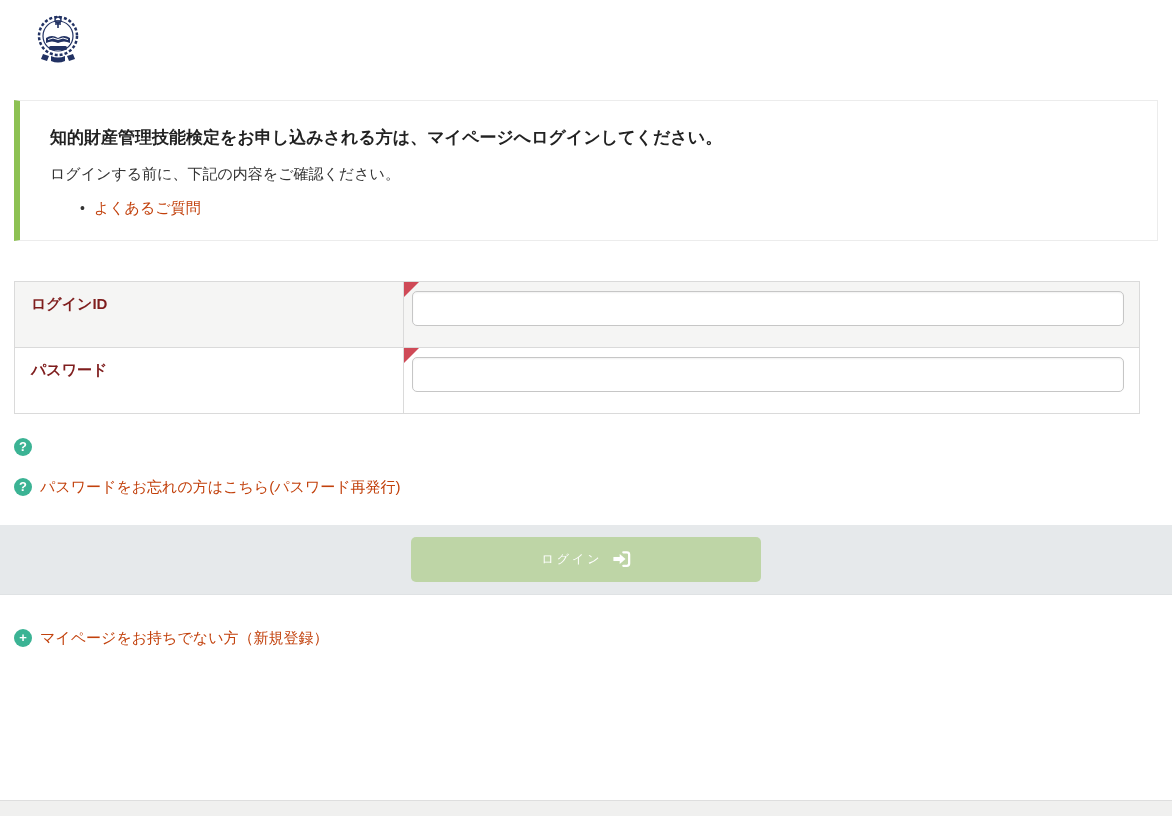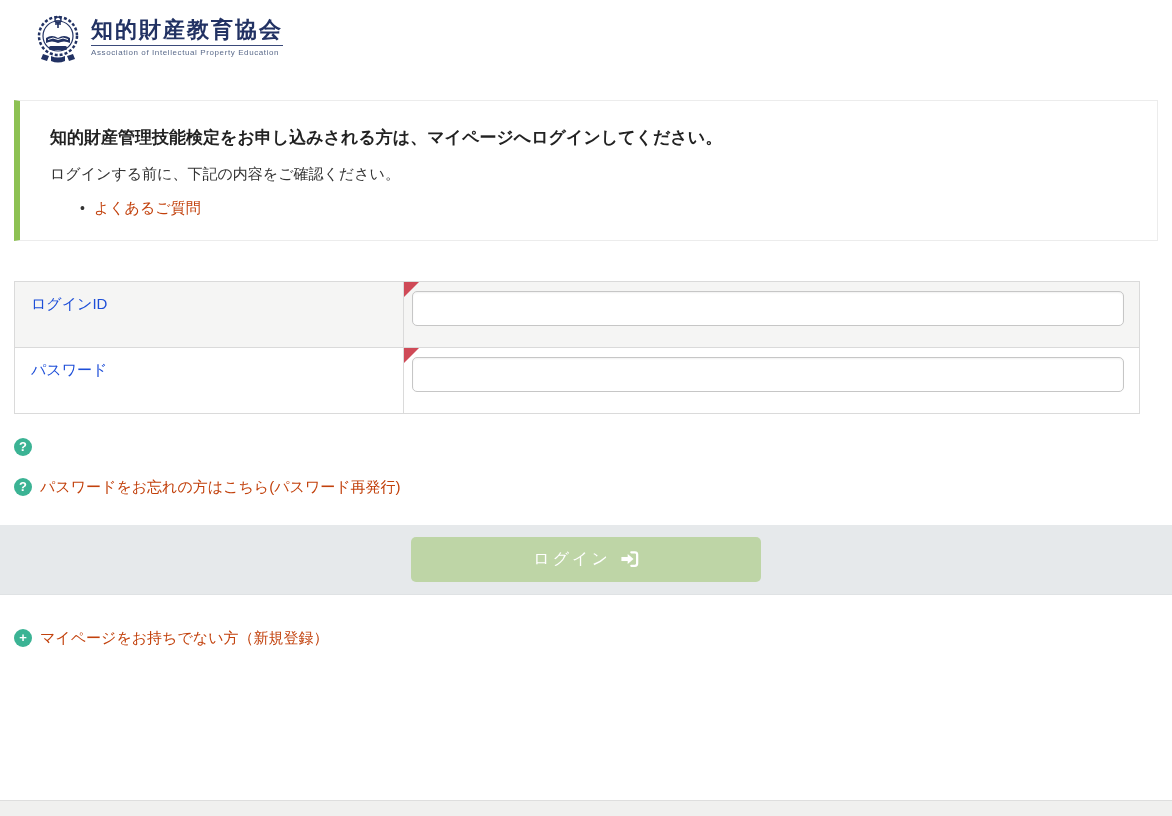--- a/index.html
+++ b/index.html
@@ -53,21 +53,21 @@
   
   .login-table {
     margin: 40px 32px 0 14px; width: calc(100% - 46px);
     border-collapse: collapse; border: 1px solid #dadada;
   }
   .login-table td { vertical-align: top; }
   .row-odd td { background: #f5f5f4; }
   .row-even td { background: #ffffff; }
   .cell-label {
     width: 389px; border-right: 1px solid #dadada; border-bottom: 1px solid #dadada;
-    padding: 13px 16px; font-size: 15px; font-weight: normal; color: #1d4ed8; height: 66px;
+    padding: 13px 16px; font-size: 15px; font-weight: bold; color: #7f1d1d; height: 66px;
   }
   .cell-input {
     border-bottom: 1px solid #dadada; position: relative; padding: 9px 8px 9px 8px; height: 66px;
   }
   .req-triangle {
     position: absolute; top: 0; left: 0; width: 0; height: 0;
     border-top: 15px solid #cf4a57; border-right: 15px solid transparent;
   }
   .text-input {
     width: 99%; height: 35px; border: 1px solid #c6c6c6; border-radius: 5px;
@@ -85,21 +85,21 @@
   }
 
   
   .button-band {
     margin-top: 28px; height: 70px; background: #e6e9eb;
     display: flex; align-items: center; justify-content: center;
     border-bottom: 1px solid #dfe2e4;
   }
   .login-button {
     width: 350px; height: 45px; background: #bed5a6; border: none; border-radius: 5px;
-    color: #fff; font-size: 16px; letter-spacing: 3px; cursor: pointer;
+    color: #fff; font-size: 12px; letter-spacing: 3px; cursor: pointer;
     display: flex; align-items: center; justify-content: center; gap: 9px;
     font-family: inherit;
   }
   .signin-icon-sm { width: 19px; height: 18px; }
 
   
   .register-row { display: flex; align-items: center; margin: 34px 14px 0 14px; font-size: 15px; }
 
   
   .footer-band { margin-top: auto; height: 16px; background: #f0f0ef; border-top: 1px solid #dedede; }
@@ -116,24 +116,20 @@
         <circle cx="23" cy="24" r="15" fill="none" stroke="#223263" stroke-width="1.2"></circle>
         <path d="M23 10 L23 16 M20 12 L26 12 M21 9 L25 9" stroke="#223263" stroke-width="1.6" fill="none"></path>
         <circle cx="23" cy="8" r="3" fill="none" stroke="#223263" stroke-width="1.4"></circle>
         <path d="M11 26 Q17 22 23 26 Q29 22 35 26 L35 31 Q29 28 23 31 Q17 28 11 31 Z" fill="#223263"></path>
         <path d="M13 27.5 Q18 24.5 23 27.5 Q28 24.5 33 27.5" stroke="#fff" stroke-width="1" fill="none"></path>
         <rect x="14" y="34" width="18" height="4" rx="1.5" fill="#223263"></rect>
         <path d="M8 42 L14 44 L12 49 L6 47 Z" fill="#223263"></path>
         <path d="M38 42 L32 44 L34 49 L40 47 Z" fill="#223263"></path>
         <path d="M16 44 Q23 47 30 44 L30 49 Q23 52 16 49 Z" fill="#223263"></path>
       </svg>
-      <div class="logo-textblock">
-        <span class="logo-jp">知的財産教育協会</span>
-        <span class="logo-en">Association of Intellectual Property Education</span>
-      </div>
     </div>
   </header>
 
 
   <main class="main">
 
     <section class="notice">
       <p class="notice-heading">知的財産管理技能検定をお申し込みされる方は、マイページへログインしてください。</p>
       <p class="notice-sub">ログインする前に、下記の内容をご確認ください。</p>
       <ul class="notice-list">

